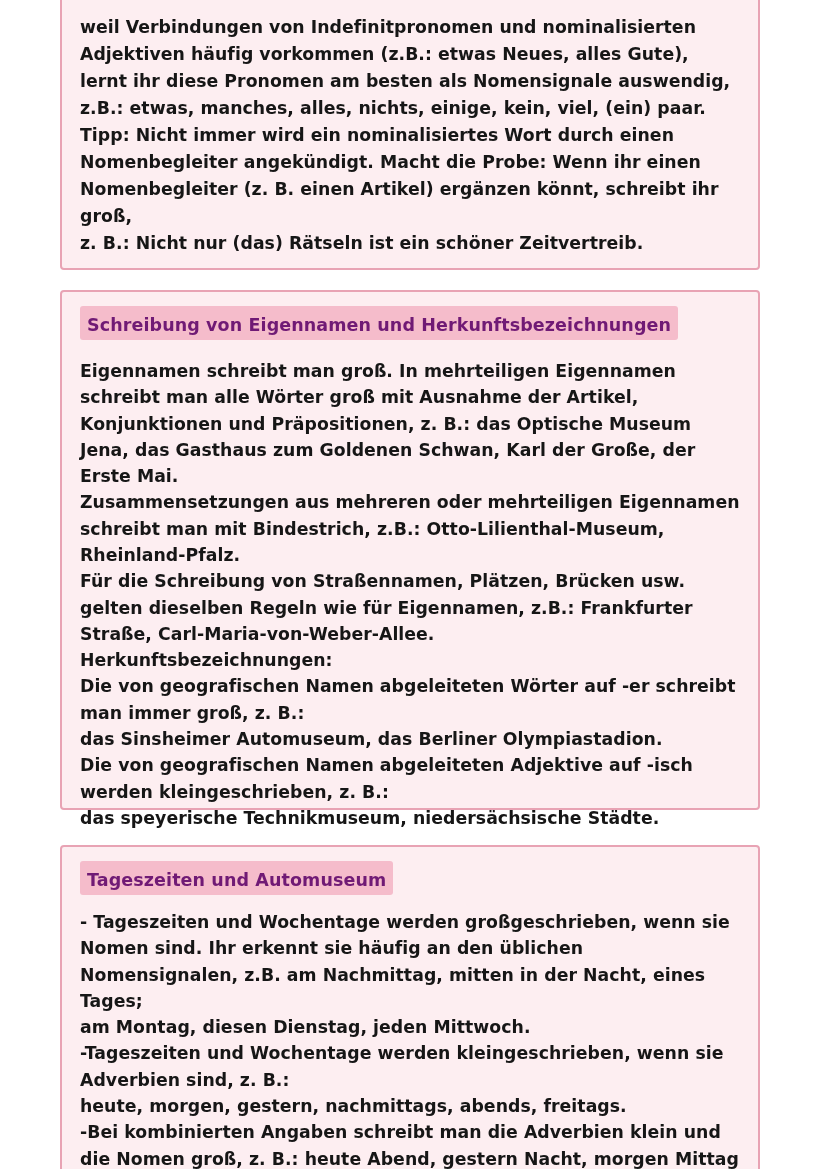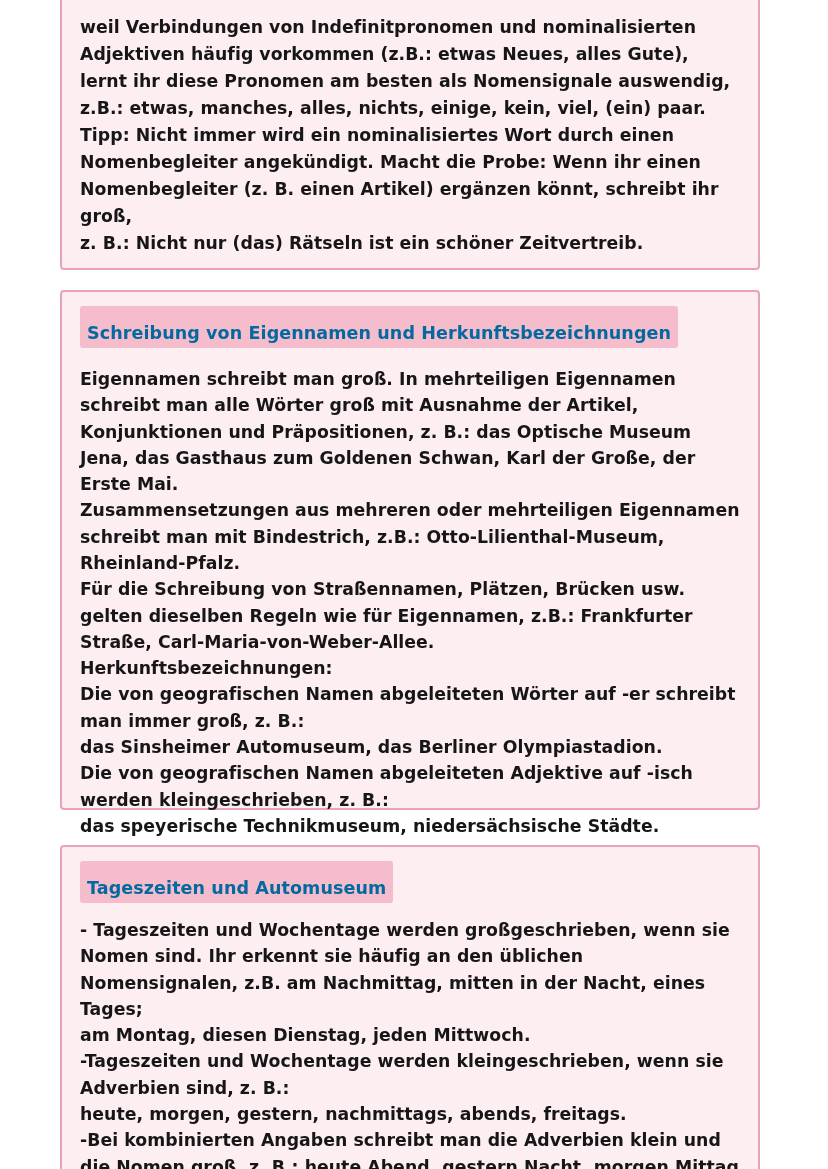--- a/index.html
+++ b/index.html
@@ -39,25 +39,25 @@
     top: 290px;
     height: 520px;
   }
   .card-3 {
     top: 845px;
     height: 330px;
   }
   .heading {
     display: inline-block;
     background: #f5bccb;
-    color: #0369a1;
+    color: #701a75;
     font-size: 17.5px;
     font-weight: 700;
     letter-spacing: 0.1px;
-    padding: 17px 7px 4px 7px;
+    padding: 9px 7px 4px 7px;
     border-radius: 3px;
     margin-bottom: 12px;
     line-height: 1.2;
   }
   .body-text {
     color: #161616;
     font-size: 17.3px;
     font-weight: 700;
     line-height: 1.52;
     letter-spacing: 0.05px;

